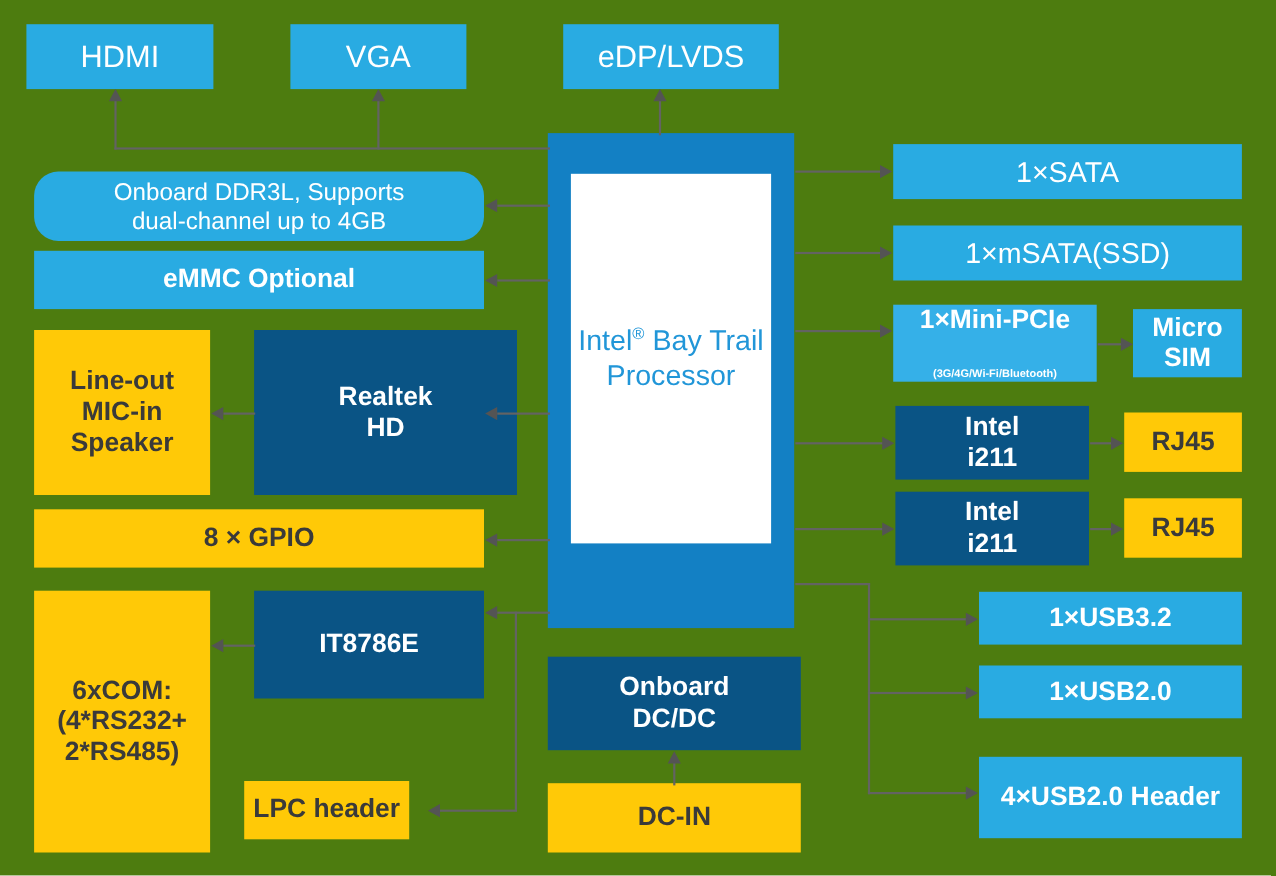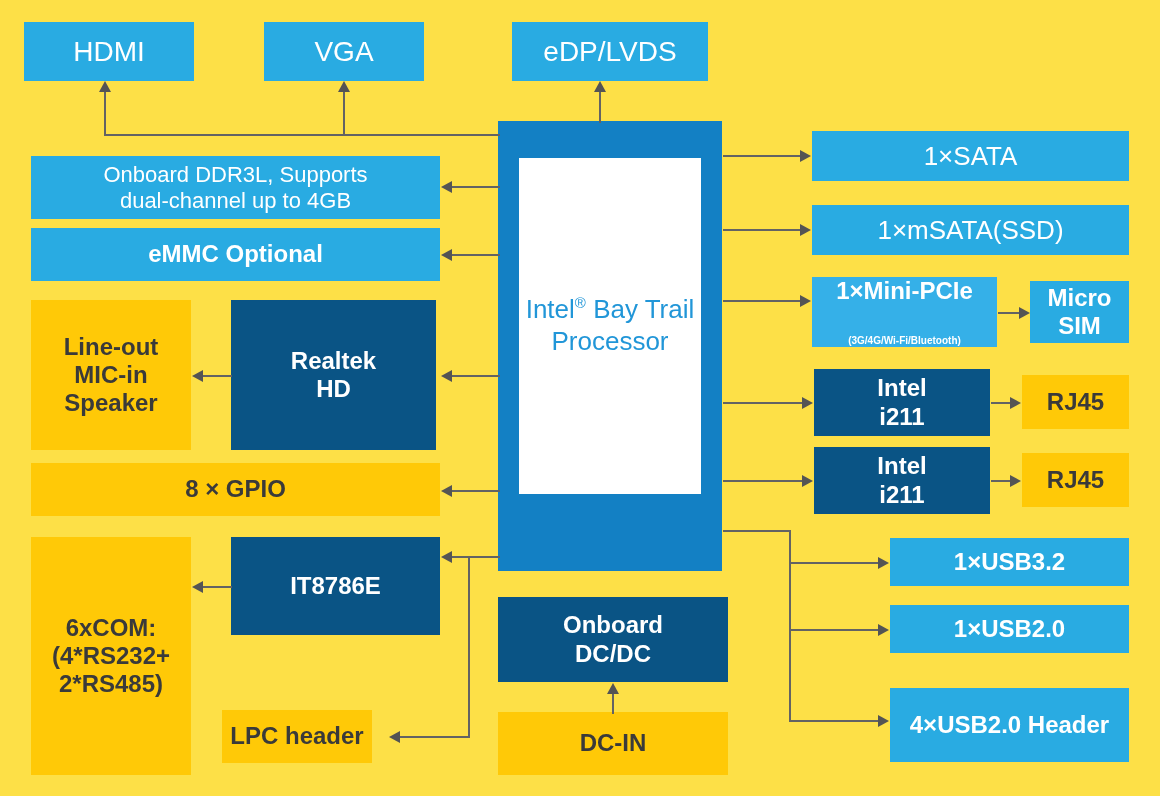--- a/index.html
+++ b/index.html
@@ -1,17 +1,17 @@
 <!DOCTYPE html>
 <html><head>
 <meta charset="utf-8">
 <style>
   html,body{margin:0;padding:0;background:#ffffff;}
   body{font-family:"Liberation Sans", sans-serif;}
-  #stage{position:relative;width:1160px;height:796px;background:#fde047;overflow:hidden;}
+  #stage{position:relative;width:1160px;height:796px;background:#4d7c0f;overflow:hidden;}
 
   .blk{position:absolute;box-sizing:border-box;display:flex;flex-direction:column;
        align-items:center;justify-content:center;text-align:center;line-height:1.18;}
   .blk span{display:block;}
 
   
   .c-lblue{background:#29abe2;color:#ffffff;}
   .c-navy{background:#0a5485;color:#ffffff;}
   .c-gold{background:#ffc907;color:#3a3a3a;}
 
@@ -55,36 +55,36 @@
   <div class="cpu" style="left:498px;top:121px;width:224px;height:450px;">
   </div>
   <div class="cpu-inner t26" style="left:519px;top:158px;width:182px;height:336px;">
     <div>
       <span><span>Intel</span><sup style="font-size:15px;">®</sup></span>
       <span>Bay Trail</span>
       <span>Processor</span>
     </div>
   </div>
 
-  <div class="blk c-lblue t22" style="left:31px;top:156px;width:409px;height:63px;">
+  <div class="blk c-lblue t22" style="left:31px;top:156px;width:409px;height:63px;border-radius:22px;">
     <span>Onboard DDR3L, Supports</span>
     <span>dual-channel up to 4GB</span>
   </div>
 
   <div class="blk c-lblue t24" style="left:31px;top:228px;width:409px;height:53px;">
     <span>eMMC Optional</span>
   </div>
 
   <div class="blk c-gold t24" style="left:31px;top:300px;width:160px;height:150px;">
     <span>Line-out</span>
     <span>MIC-in</span>
     <span>Speaker</span>
   </div>
 
-  <div class="blk c-navy t24" style="left:231px;top:300px;width:205px;height:150px;">
+  <div class="blk c-navy t24" style="left:231px;top:300px;width:239px;height:150px;">
     <span>Realtek</span>
     <span>HD</span>
   </div>
 
   <div class="blk c-gold t24" style="left:31px;top:463px;width:409px;height:53px;">
     <span>8 × GPIO</span>
   </div>
 
   <div class="blk c-gold t24" style="left:31px;top:537px;width:160px;height:238px;">
     <span>6xCOM:</span>

